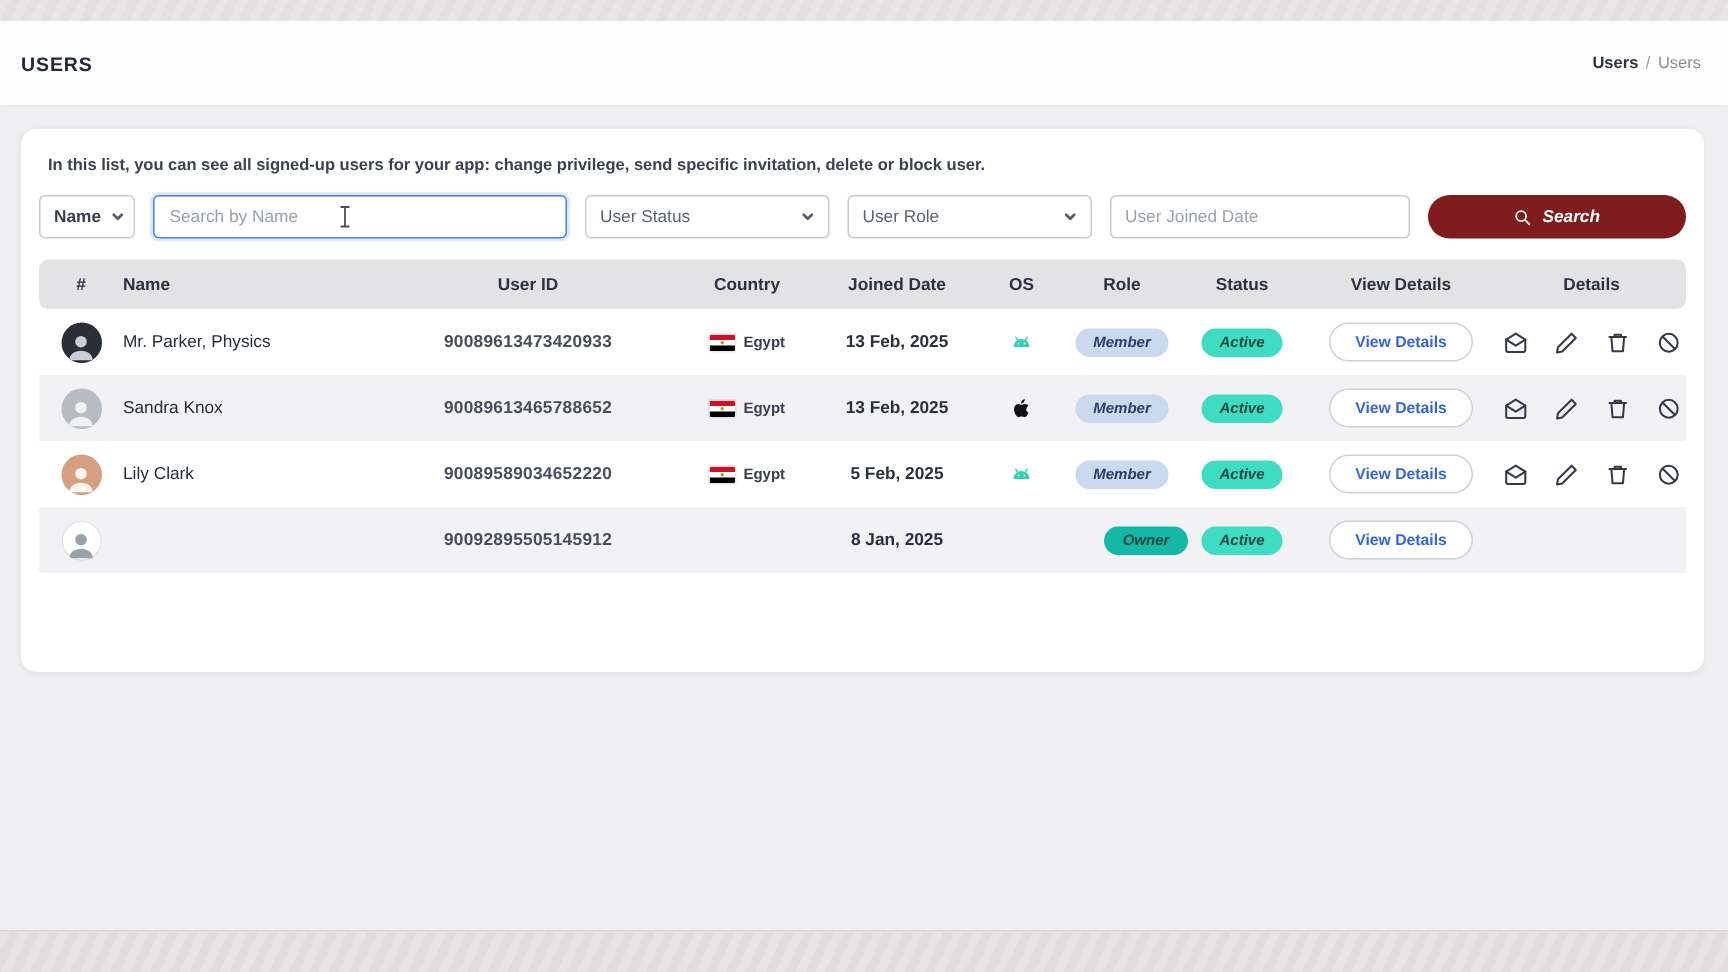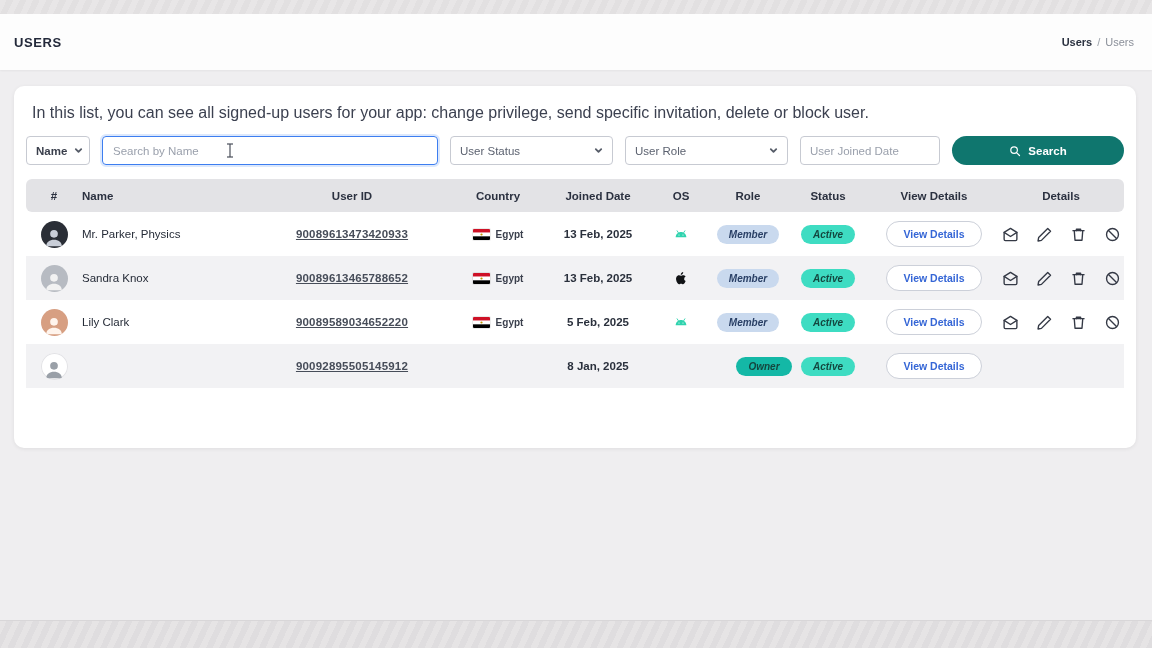--- a/index.html
+++ b/index.html
@@ -31,21 +31,21 @@
   .breadcrumb .bc-sep { color:#9aa0a8; }
   .breadcrumb .bc-current { color:#8a8f99; cursor:pointer; }
   
   .card {
     margin:16px 16px 0 14px;
     background:#ffffff; border-radius:10px;
     box-shadow:0 1px 4px rgba(0,0,0,.07);
     min-height:362px;
     padding:14px 12px 60px 12px;
   }
-  .description { font-size:16px; color:#3c4150; padding:4px 4px 14px 6px; }
+  .description { font-size:11px; color:#3c4150; padding:4px 4px 14px 6px;font-weight:bold; }
   
   .filters { display:flex; gap:12px; align-items:center; margin-bottom:14px; }
   .dd, .txt-input {
     height:29px; border:1px solid #c7cad2; border-radius:4px; background:#fff;
     font-size:11.5px; color:#5c6270; display:flex; align-items:center;
     padding:0 9px; cursor:pointer; font-family:inherit;
   }
   .dd { justify-content:space-between; gap:7px; }
   .dd-name { width:64px; color:#3a3f4c; font-weight:600; }
   .dd-wide { width:163px; }
@@ -53,47 +53,47 @@
   .chev polyline { fill:none; stroke:#565c68; stroke-width:2; stroke-linecap:round; stroke-linejoin:round; }
   .search-wrap { flex:1; position:relative; }
   .search-input {
     width:100%; height:29px; border:1.6px solid #3d7ef0; border-radius:4px;
     outline:2px solid rgba(61,126,240,.18);
     font-size:11.5px; color:#3a3f4c; padding:0 10px; font-family:inherit;
   }
   .search-input::placeholder { color:#9aa0ac; }
   .ibeam { position:absolute; left:124px; top:7px; width:8px; height:15px; pointer-events:none; }
   .ibeam line { stroke:#4a4f5a; stroke-width:1.2; }
-  .date-input { width:140px; cursor:text; }
+  .date-input { width:200px; cursor:text; }
   .date-input::placeholder { color:#9aa0ac; }
   .search-btn {
     width:172px; height:29px; border:none; border-radius:16px;
-    background:#0f766e; color:#fff; font-size:11.5px; font-weight:700;
+    background:#7f1d1d; color:#fff; font-size:11.5px; font-weight:700;
     display:flex; align-items:center; justify-content:center; gap:7px;
-    cursor:pointer; font-family:inherit;
+    cursor:pointer; font-family:inherit;font-style:italic;
   }
   .search-btn svg { width:12px; height:12px; }
   .search-btn circle { fill:none; stroke:#fff; stroke-width:2; }
   .search-btn line { stroke:#fff; stroke-width:2; stroke-linecap:round; }
   
   .thead, .trow {
     display:grid;
     grid-template-columns:56px 170px 200px 92px 108px 58px 76px 84px 128px 1fr;
     align-items:center;
   }
   .thead {
     background:#e3e3e6; border-radius:6px; height:33px;
     font-size:11.5px; font-weight:700; color:#2b3140;
   }
   .trow { height:44px; font-size:11.5px; }
   .trow.alt { background:#f2f2f4; }
   .cell { display:flex; align-items:center; justify-content:center; text-align:center; }
   .cell.left { justify-content:flex-start; text-align:left; }
   .c-name { font-weight:400; color:#262c38; }
-  .c-id { font-weight:600; color:#474d59; letter-spacing:.2px;text-decoration:underline; }
+  .c-id { font-weight:600; color:#474d59; letter-spacing:.2px; }
   .c-date { font-weight:700; color:#2a303c; }
   .c-country { gap:6px; font-size:10px; font-weight:700; color:#3a3f4c; }
   .flag { width:17px; height:11px; border-radius:1px; overflow:hidden; display:inline-block; flex:none;
           box-shadow:0 0 0 1px rgba(0,0,0,.08); }
   
   .avatar { width:27px; height:27px; border-radius:50%; overflow:hidden; display:flex;
             align-items:flex-end; justify-content:center; flex:none; }
   .avatar svg { width:22px; height:22px; }
   .av0 { background:#2a2e36; } .av0 .p { fill:#c9ced8; }
   .av1 { background:#b7bbc2; } .av1 .p { fill:#f2f2f2; }

